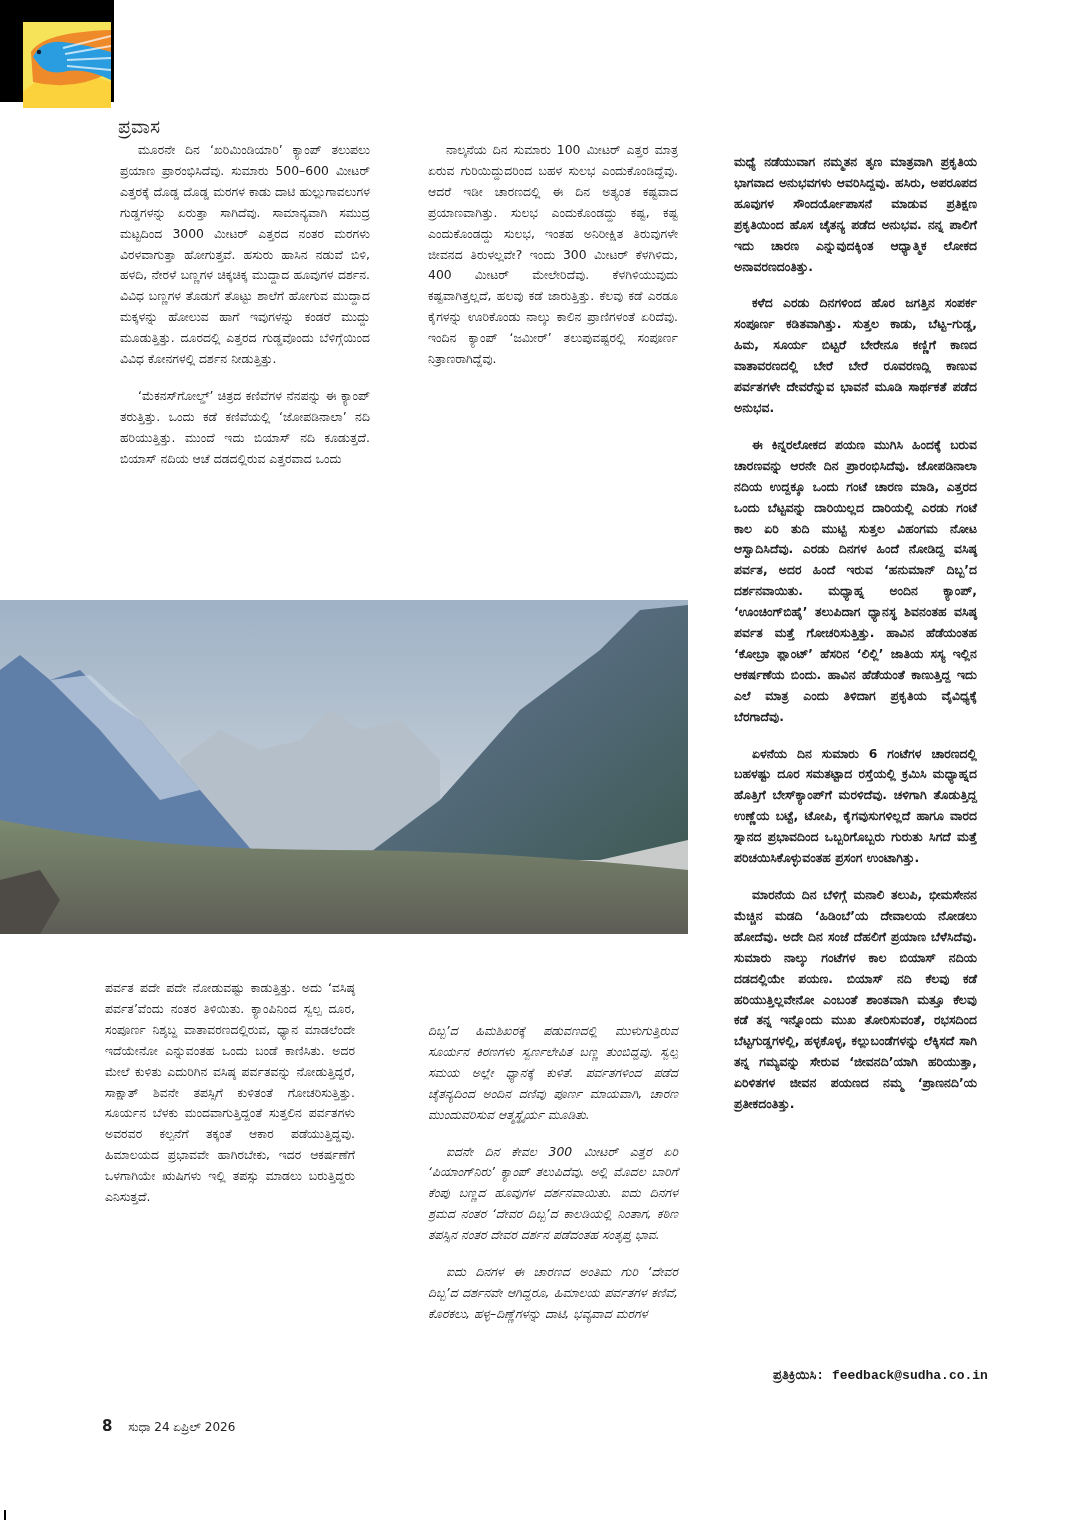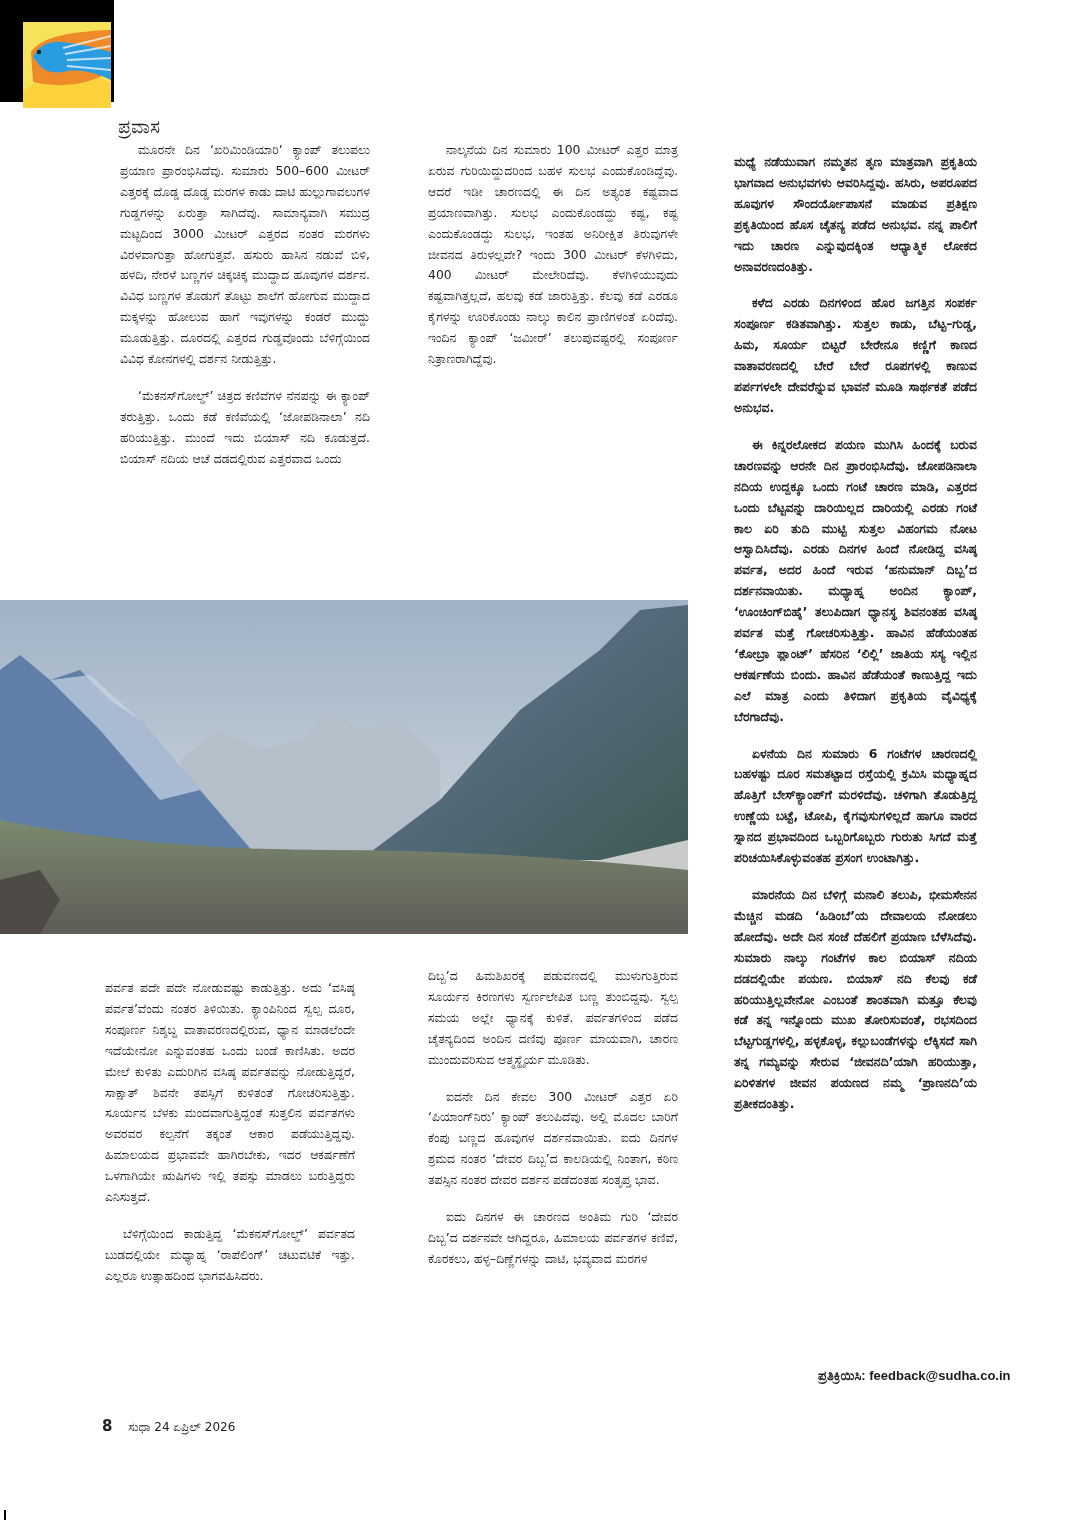--- a/index.html
+++ b/index.html
@@ -7,23 +7,23 @@
   .logo-black{position:absolute;left:0;top:0;width:114px;height:102px;background:#000;}
   .logo{position:absolute;left:23px;top:22px;width:88px;height:86px;background:#f6e04a;overflow:hidden;}
   .section{position:absolute;left:118px;top:78px;font-size:19px;color:#222;margin-top:37px;}
   .col{position:absolute;font-size:12.4px;line-height:20.9px;text-align:justify;color:#1c1c1c;}
   .col p{margin:16px;text-indent:18px;}
   .col p.noindent{text-indent:0;}
   #c1a{left:104px;top:124px;width:282px;}
   #c2a{left:412px;top:124px;width:282px;}
   #c3{left:718px;top:136px;width:275px;font-weight:bold;}
   #c1b{left:89px;top:962px;width:282px;}
-  #c2b{left:412px;top:950px;width:282px;}
+  #c2b{left:412px;top:1005px;width:282px;font-style:italic;}
   .photo{position:absolute;left:0;top:600px;width:688px;height:334px;overflow:hidden;}
-  .sig{position:absolute;left:818px;top:1368px;font-size:13px;font-weight:bold;font-family:Liberation Sans, sans-serif;}
+  .sig{position:absolute;left:773px;top:1368px;font-size:13px;font-weight:bold;font-family:Liberation Mono, monospace;}
   .footer{position:absolute;left:102px;top:1417px;font-size:12px;color:#222;}
   .footer .pg{font-weight:bold;font-size:15px;margin-right:12px;}
   .mark{position:absolute;left:4px;top:1510px;width:2px;height:10px;background:#000;}
 </style>
 </head>
 <body>
 
 <div class="logo-black"></div>
 <div class="logo">
   <svg width="88" height="86" viewBox="0 0 88 86">
@@ -41,21 +41,21 @@
   <p>ಮೂರನೇ ದಿನ ‘ಖರಿಮಿಂಡಿಯಾರಿ’ ಕ್ಯಾಂಪ್ ತಲುಪಲು ಪ್ರಯಾಣ ಪ್ರಾರಂಭಿಸಿದೆವು. ಸುಮಾರು 500–600 ಮೀಟರ್ ಎತ್ತರಕ್ಕೆ ದೊಡ್ಡ ದೊಡ್ಡ ಮರಗಳ ಕಾಡು ದಾಟಿ ಹುಲ್ಲುಗಾವಲುಗಳ ಗುಡ್ಡಗಳನ್ನು ಏರುತ್ತಾ ಸಾಗಿದೆವು. ಸಾಮಾನ್ಯವಾಗಿ ಸಮುದ್ರ ಮಟ್ಟದಿಂದ 3000 ಮೀಟರ್ ಎತ್ತರದ ನಂತರ ಮರಗಳು ವಿರಳವಾಗುತ್ತಾ ಹೋಗುತ್ತವೆ. ಹಸುರು ಹಾಸಿನ ನಡುವೆ ಬಿಳಿ, ಹಳದಿ, ನೇರಳೆ ಬಣ್ಣಗಳ ಚಿಕ್ಕಚಿಕ್ಕ ಮುದ್ದಾದ ಹೂವುಗಳ ದರ್ಶನ. ವಿವಿಧ ಬಣ್ಣಗಳ ತೊಡುಗೆ ತೊಟ್ಟು ಶಾಲೆಗೆ ಹೋಗುವ ಮುದ್ದಾದ ಮಕ್ಕಳನ್ನು ಹೋಲುವ ಹಾಗೆ ಇವುಗಳನ್ನು ಕಂಡರೆ ಮುದ್ದು ಮೂಡುತ್ತಿತ್ತು. ದೂರದಲ್ಲಿ ಎತ್ತರದ ಗುಡ್ಡವೊಂದು ಬೆಳಿಗ್ಗೆಯಿಂದ ವಿವಿಧ ಕೋನಗಳಲ್ಲಿ ದರ್ಶನ ನೀಡುತ್ತಿತ್ತು.</p>
   <p>‘ಮೆಕನಸ್‌ಗೋಲ್ಡ್’ ಚಿತ್ರದ ಕಣಿವೆಗಳ ನೆನಪನ್ನು ಈ ಕ್ಯಾಂಪ್ ತರುತ್ತಿತ್ತು. ಒಂದು ಕಡೆ ಕಣಿವೆಯಲ್ಲಿ ‘ಜೋಪಡಿನಾಲಾ’ ನದಿ ಹರಿಯುತ್ತಿತ್ತು. ಮುಂದೆ ಇದು ಬಿಯಾಸ್ ನದಿ ಕೂಡುತ್ತದೆ. ಬಿಯಾಸ್ ನದಿಯ ಆಚೆ ದಡದಲ್ಲಿರುವ ಎತ್ತರವಾದ ಒಂದು</p>
 </div>
 
 <div class="col" id="c2a">
   <p>ನಾಲ್ಕನೆಯ ದಿನ ಸುಮಾರು 100 ಮೀಟರ್ ಎತ್ತರ ಮಾತ್ರ ಏರುವ ಗುರಿಯಿದ್ದುದರಿಂದ ಬಹಳ ಸುಲಭ ಎಂದುಕೊಂಡಿದ್ದೆವು. ಆದರೆ ಇಡೀ ಚಾರಣದಲ್ಲಿ ಈ ದಿನ ಅತ್ಯಂತ ಕಷ್ಟವಾದ ಪ್ರಯಾಣವಾಗಿತ್ತು. ಸುಲಭ ಎಂದುಕೊಂಡದ್ದು ಕಷ್ಟ, ಕಷ್ಟ ಎಂದುಕೊಂಡದ್ದು ಸುಲಭ, ಇಂತಹ ಅನಿರೀಕ್ಷಿತ ತಿರುವುಗಳೇ ಜೀವನದ ತಿರುಳಲ್ಲವೇ? ಇಂದು 300 ಮೀಟರ್ ಕೆಳಗಿಳಿದು, 400 ಮೀಟರ್ ಮೇಲೇರಿದೆವು. ಕೆಳಗಿಳಿಯುವುದು ಕಷ್ಟವಾಗಿತ್ತಲ್ಲದೆ, ಹಲವು ಕಡೆ ಜಾರುತ್ತಿತ್ತು. ಕೆಲವು ಕಡೆ ಎರಡೂ ಕೈಗಳನ್ನು ಊರಿಕೊಂಡು ನಾಲ್ಕು ಕಾಲಿನ ಪ್ರಾಣಿಗಳಂತೆ ಏರಿದೆವು. ಇಂದಿನ ಕ್ಯಾಂಪ್ ‘ಜಮೀರ್’ ತಲುಪುವಷ್ಟರಲ್ಲಿ ಸಂಪೂರ್ಣ ನಿತ್ರಾಣರಾಗಿದ್ದೆವು.</p>
 </div>
 
 <div class="col" id="c3">
   <p class="noindent">ಮಧ್ಯೆ ನಡೆಯುವಾಗ ನಮ್ಮತನ ತೃಣ ಮಾತ್ರವಾಗಿ ಪ್ರಕೃತಿಯ ಭಾಗವಾದ ಅನುಭವಗಳು ಆವರಿಸಿದ್ದವು. ಹಸಿರು, ಅಪರೂಪದ ಹೂವುಗಳ ಸೌಂದರ್ಯೋಪಾಸನೆ ಮಾಡುವ ಪ್ರತಿಕ್ಷಣ ಪ್ರಕೃತಿಯಿಂದ ಹೊಸ ಚೈತನ್ಯ ಪಡೆದ ಅನುಭವ. ನನ್ನ ಪಾಲಿಗೆ ಇದು ಚಾರಣ ಎನ್ನುವುದಕ್ಕಿಂತ ಆಧ್ಯಾತ್ಮಿಕ ಲೋಕದ ಅನಾವರಣದಂತಿತ್ತು.</p>
-  <p>ಕಳೆದ ಎರಡು ದಿನಗಳಿಂದ ಹೊರ ಜಗತ್ತಿನ ಸಂಪರ್ಕ ಸಂಪೂರ್ಣ ಕಡಿತವಾಗಿತ್ತು. ಸುತ್ತಲ ಕಾಡು, ಬೆಟ್ಟ–ಗುಡ್ಡ, ಹಿಮ, ಸೂರ್ಯ ಬಿಟ್ಟರೆ ಬೇರೇನೂ ಕಣ್ಣಿಗೆ ಕಾಣದ ವಾತಾವರಣದಲ್ಲಿ ಬೇರೆ ಬೇರೆ ರೂಪಗಳಲ್ಲಿ ಕಾಣುವ ಪರ್ಪಗಳಲೇ ದೇವರೆನ್ನುವ ಭಾವನೆ ಮೂಡಿ ಸಾರ್ಥಕತೆ ಪಡೆದ ಅನುಭವ.</p>
+  <p>ಕಳೆದ ಎರಡು ದಿನಗಳಿಂದ ಹೊರ ಜಗತ್ತಿನ ಸಂಪರ್ಕ ಸಂಪೂರ್ಣ ಕಡಿತವಾಗಿತ್ತು. ಸುತ್ತಲ ಕಾಡು, ಬೆಟ್ಟ–ಗುಡ್ಡ, ಹಿಮ, ಸೂರ್ಯ ಬಿಟ್ಟರೆ ಬೇರೇನೂ ಕಣ್ಣಿಗೆ ಕಾಣದ ವಾತಾವರಣದಲ್ಲಿ ಬೇರೆ ಬೇರೆ ರೂವರಣದ್ಲಿ ಕಾಣುವ ಪರ್ವತಗಳೇ ದೇವರೆನ್ನುವ ಭಾವನೆ ಮೂಡಿ ಸಾರ್ಥಕತೆ ಪಡೆದ ಅನುಭವ.</p>
   <p>ಈ ಕಿನ್ನರಲೋಕದ ಪಯಣ ಮುಗಿಸಿ ಹಿಂದಕ್ಕೆ ಬರುವ ಚಾರಣವನ್ನು ಆರನೇ ದಿನ ಪ್ರಾರಂಭಿಸಿದೆವು. ಜೋಪಡಿನಾಲಾ ನದಿಯ ಉದ್ದಕ್ಕೂ ಒಂದು ಗಂಟೆ ಚಾರಣ ಮಾಡಿ, ಎತ್ತರದ ಒಂದು ಬೆಟ್ಟವನ್ನು ದಾರಿಯಿಲ್ಲದ ದಾರಿಯಲ್ಲಿ ಎರಡು ಗಂಟೆ ಕಾಲ ಏರಿ ತುದಿ ಮುಟ್ಟಿ ಸುತ್ತಲ ವಿಹಂಗಮ ನೋಟ ಆಸ್ವಾದಿಸಿದೆವು. ಎರಡು ದಿನಗಳ ಹಿಂದೆ ನೋಡಿದ್ದ ವಸಿಷ್ಠ ಪರ್ವತ, ಅದರ ಹಿಂದೆ ಇರುವ ‘ಹನುಮಾನ್ ದಿಬ್ಬ’ದ ದರ್ಶನವಾಯಿತು. ಮಧ್ಯಾಹ್ನ ಅಂದಿನ ಕ್ಯಾಂಪ್, ‘ಊಂಚಿಂಗ್‌ಬಿಹೈ’ ತಲುಪಿದಾಗ ಧ್ಯಾನಸ್ಥ ಶಿವನಂತಹ ವಸಿಷ್ಠ ಪರ್ವತ ಮತ್ತೆ ಗೋಚರಿಸುತ್ತಿತ್ತು. ಹಾವಿನ ಹೆಡೆಯಂತಹ ‘ಕೋಬ್ರಾ ಪ್ಲಾಂಟ್’ ಹೆಸರಿನ ‘ಲಿಲ್ಲಿ’ ಜಾತಿಯ ಸಸ್ಯ ಇಲ್ಲಿನ ಆಕರ್ಷಣೆಯ ಬಿಂದು. ಹಾವಿನ ಹೆಡೆಯಂತೆ ಕಾಣುತ್ತಿದ್ದ ಇದು ಎಲೆ ಮಾತ್ರ ಎಂದು ತಿಳಿದಾಗ ಪ್ರಕೃತಿಯ ವೈವಿಧ್ಯಕ್ಕೆ ಬೆರಗಾದೆವು.</p>
   <p>ಏಳನೆಯ ದಿನ ಸುಮಾರು 6 ಗಂಟೆಗಳ ಚಾರಣದಲ್ಲಿ ಬಹಳಷ್ಟು ದೂರ ಸಮತಟ್ಟಾದ ರಸ್ತೆಯಲ್ಲಿ ಕ್ರಮಿಸಿ ಮಧ್ಯಾಹ್ನದ ಹೊತ್ತಿಗೆ ಬೇಸ್‌ಕ್ಯಾಂಪ್‌ಗೆ ಮರಳಿದೆವು. ಚಳಿಗಾಗಿ ತೊಡುತ್ತಿದ್ದ ಉಣ್ಣೆಯ ಬಟ್ಟೆ, ಟೋಪಿ, ಕೈಗವುಸುಗಳಿಲ್ಲದೆ ಹಾಗೂ ವಾರದ ಸ್ನಾನದ ಪ್ರಭಾವದಿಂದ ಒಬ್ಬರಿಗೊಬ್ಬರು ಗುರುತು ಸಿಗದೆ ಮತ್ತೆ ಪರಿಚಯಿಸಿಕೊಳ್ಳುವಂತಹ ಪ್ರಸಂಗ ಉಂಟಾಗಿತ್ತು.</p>
   <p>ಮಾರನೆಯ ದಿನ ಬೆಳಿಗ್ಗೆ ಮನಾಲಿ ತಲುಪಿ, ಭೀಮಸೇನನ ಮೆಚ್ಚಿನ ಮಡದಿ ‘ಹಿಡಿಂಬೆ’ಯ ದೇವಾಲಯ ನೋಡಲು ಹೋದೆವು. ಅದೇ ದಿನ ಸಂಜೆ ದೆಹಲಿಗೆ ಪ್ರಯಾಣ ಬೆಳೆಸಿದೆವು. ಸುಮಾರು ನಾಲ್ಕು ಗಂಟೆಗಳ ಕಾಲ ಬಿಯಾಸ್ ನದಿಯ ದಡದಲ್ಲಿಯೇ ಪಯಣ. ಬಿಯಾಸ್ ನದಿ ಕೆಲವು ಕಡೆ ಹರಿಯುತ್ತಿಲ್ಲವೇನೋ ಎಂಬಂತೆ ಶಾಂತವಾಗಿ ಮತ್ತೂ ಕೆಲವು ಕಡೆ ತನ್ನ ಇನ್ನೊಂದು ಮುಖ ತೋರಿಸುವಂತೆ, ರಭಸದಿಂದ ಬೆಟ್ಟಗುಡ್ಡಗಳಲ್ಲಿ, ಹಳ್ಳಕೊಳ್ಳ, ಕಲ್ಲುಬಂಡೆಗಳನ್ನು ಲೆಕ್ಕಿಸದೆ ಸಾಗಿ ತನ್ನ ಗಮ್ಯವನ್ನು ಸೇರುವ ‘ಜೀವನದಿ’ಯಾಗಿ ಹರಿಯುತ್ತಾ, ಏರಿಳಿತಗಳ ಜೀವನ ಪಯಣದ ನಮ್ಮ ‘ಪ್ರಾಣನದಿ’ಯ ಪ್ರತೀಕದಂತಿತ್ತು.</p>
 </div>
 
 <div class="photo">
   <svg width="688" height="334" viewBox="0 0 688 334" preserveAspectRatio="none">
     <defs>
       <linearGradient id="sky" x1="0" y1="0" x2="0" y2="1">
         <stop offset="0" stop-color="#9fb2c6"></stop>
@@ -77,21 +77,20 @@
     <path d="M50 80 L90 75 L140 120 L200 190 L160 200 L100 130Z" fill="#c9d6e4" opacity=".7"></path>
     <path d="M688 5 L640 10 L600 50 L520 110 L440 200 L360 260 L688 260Z" fill="url(#right)"></path>
     <path d="M470 290 L600 260 L688 240 L688 300 L540 310Z" fill="#c8cbc9"></path>
     <path d="M0 220 Q150 250 330 250 Q500 250 688 270 L688 334 L0 334Z" fill="url(#ground)"></path>
     <path d="M0 280 L40 270 L60 300 L40 334 L0 334Z" fill="#4e4a45"></path>
   </svg>
 </div>
 
 <div class="col" id="c1b">
   <p class="noindent">ಪರ್ವತ ಪದೇ ಪದೇ ನೋಡುವಷ್ಟು ಕಾಡುತ್ತಿತ್ತು. ಅದು ‘ವಸಿಷ್ಠ ಪರ್ವತ’ವೆಂದು ನಂತರ ತಿಳಿಯಿತು. ಕ್ಯಾಂಪಿನಿಂದ ಸ್ವಲ್ಪ ದೂರ, ಸಂಪೂರ್ಣ ನಿಶ್ಶಬ್ದ ವಾತಾವರಣದಲ್ಲಿರುವ, ಧ್ಯಾನ ಮಾಡಲೆಂದೇ ಇದೆಯೇನೋ ಎನ್ನುವಂತಹ ಒಂದು ಬಂಡೆ ಕಾಣಿಸಿತು. ಅದರ ಮೇಲೆ ಕುಳಿತು ಎದುರಿಗಿನ ವಸಿಷ್ಠ ಪರ್ವತವನ್ನು ನೋಡುತ್ತಿದ್ದರೆ, ಸಾಕ್ಷಾತ್ ಶಿವನೇ ತಪಸ್ಸಿಗೆ ಕುಳಿತಂತೆ ಗೋಚರಿಸುತ್ತಿತ್ತು. ಸೂರ್ಯನ ಬೆಳಕು ಮಂದವಾಗುತ್ತಿದ್ದಂತೆ ಸುತ್ತಲಿನ ಪರ್ವತಗಳು ಅವರವರ ಕಲ್ಪನೆಗೆ ತಕ್ಕಂತೆ ಆಕಾರ ಪಡೆಯುತ್ತಿದ್ದವು. ಹಿಮಾಲಯದ ಪ್ರಭಾವವೇ ಹಾಗಿರಬೇಕು, ಇದರ ಆಕರ್ಷಣೆಗೆ ಒಳಗಾಗಿಯೇ ಋಷಿಗಳು ಇಲ್ಲಿ ತಪಸ್ಸು ಮಾಡಲು ಬರುತ್ತಿದ್ದರು ಎನಿಸುತ್ತದೆ.</p>
-  <p>ಬೆಳಿಗ್ಗೆಯಿಂದ ಕಾಡುತ್ತಿದ್ದ ‘ಮೆಕನಸ್‌ಗೋಲ್ಡ್’ ಪರ್ವತದ ಬುಡದಲ್ಲಿಯೇ ಮಧ್ಯಾಹ್ನ ‘ರಾಪೆಲಿಂಗ್’ ಚಟುವಟಿಕೆ ಇತ್ತು. ಎಲ್ಲರೂ ಉತ್ಸಾಹದಿಂದ ಭಾಗವಹಿಸಿದರು.</p>
 </div>
 
 <div class="col" id="c2b">
   <p class="noindent">ದಿಬ್ಬ’ದ ಹಿಮಶಿಖರಕ್ಕೆ ಪಡುವಣದಲ್ಲಿ ಮುಳುಗುತ್ತಿರುವ ಸೂರ್ಯನ ಕಿರಣಗಳು ಸ್ವರ್ಣಲೇಪಿತ ಬಣ್ಣ ತುಂಬಿದ್ದವು. ಸ್ವಲ್ಪ ಸಮಯ ಅಲ್ಲೇ ಧ್ಯಾನಕ್ಕೆ ಕುಳಿತೆ. ಪರ್ವತಗಳಿಂದ ಪಡೆದ ಚೈತನ್ಯದಿಂದ ಅಂದಿನ ದಣಿವು ಪೂರ್ಣ ಮಾಯವಾಗಿ, ಚಾರಣ ಮುಂದುವರಿಸುವ ಆತ್ಮಸ್ಥೈರ್ಯ ಮೂಡಿತು.</p>
   <p>ಐದನೇ ದಿನ ಕೇವಲ 300 ಮೀಟರ್ ಎತ್ತರ ಏರಿ ‘ಪಿಯಾಂಗ್‌ನಿರು’ ಕ್ಯಾಂಪ್ ತಲುಪಿದೆವು. ಅಲ್ಲಿ ಮೊದಲ ಬಾರಿಗೆ ಕೆಂಪು ಬಣ್ಣದ ಹೂವುಗಳ ದರ್ಶನವಾಯಿತು. ಐದು ದಿನಗಳ ಶ್ರಮದ ನಂತರ ‘ದೇವರ ದಿಬ್ಬ’ದ ಕಾಲಡಿಯಲ್ಲಿ ನಿಂತಾಗ, ಕಠಿಣ ತಪಸ್ಸಿನ ನಂತರ ದೇವರ ದರ್ಶನ ಪಡೆದಂತಹ ಸಂತೃಪ್ತ ಭಾವ.</p>
   <p>ಐದು ದಿನಗಳ ಈ ಚಾರಣದ ಅಂತಿಮ ಗುರಿ ‘ದೇವರ ದಿಬ್ಬ’ದ ದರ್ಶನವೇ ಆಗಿದ್ದರೂ, ಹಿಮಾಲಯ ಪರ್ವತಗಳ ಕಣಿವೆ, ಕೊರಕಲು, ಹಳ್ಳ–ದಿಣ್ಣೆಗಳನ್ನು ದಾಟಿ, ಭವ್ಯವಾದ ಮರಗಳ</p>
 </div>
 
 <div class="sig">ಪ್ರತಿಕ್ರಿಯಿಸಿ: feedback@sudha.co.in</div>
 

